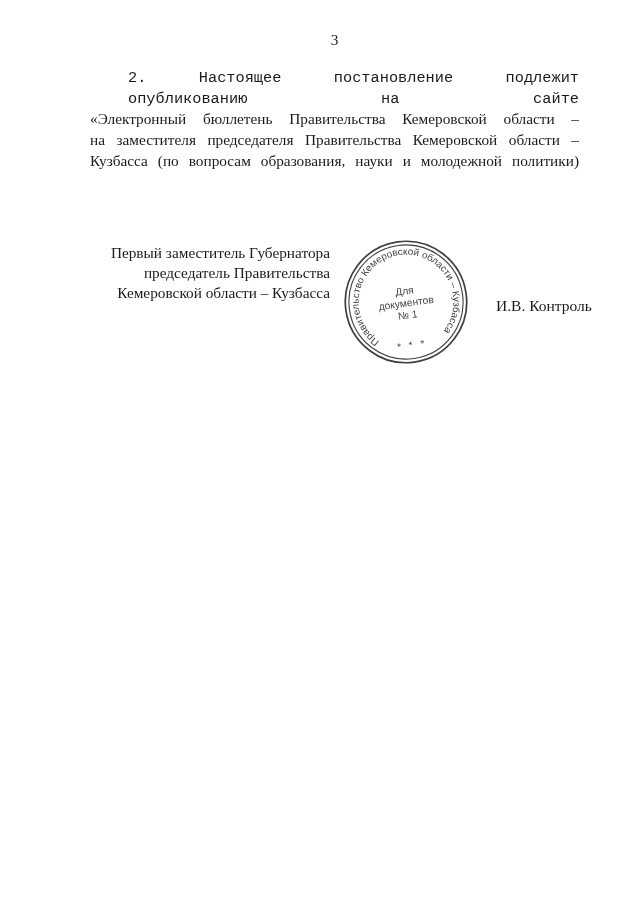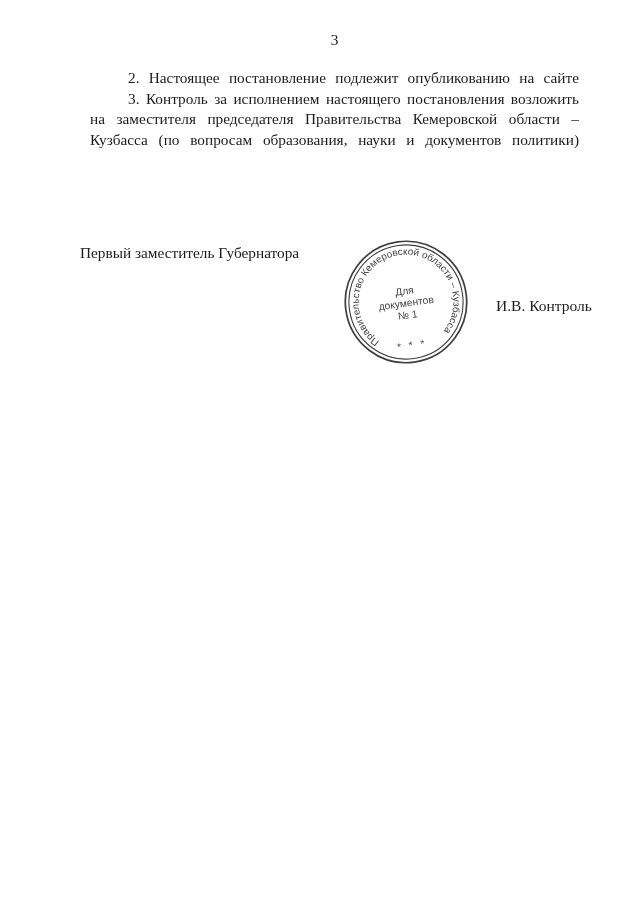--- a/index.html
+++ b/index.html
@@ -38,27 +38,28 @@
     display: block;
     white-space: nowrap;
   }
   .body-line.just {
     white-space: normal;
     text-align: justify;
     text-align-last: justify;
   }
   .body-line.indent {
     padding-left: 38px;
+    font-family: Liberation Mono, monospace;
   }
   .sign-title {
     position: absolute;
     left: 80px;
     top: 243px;
     width: 250px;
-    text-align: left;
+    text-align: right;
     font-size: 15.3px;
     line-height: 20px;
   }
   .sign-name {
     position: absolute;
     left: 496px;
     top: 297px;
     font-size: 15.5px;
     white-space: nowrap;
   }
@@ -76,27 +77,29 @@
 </style>
 </head>
 <body>
 
 <div class="page">
 
   <div class="page-number">3</div>
 
   <div class="body-text">
     <span class="body-line just indent">2. Настоящее постановление подлежит опубликованию на сайте</span>
-    <span class="body-line just indent">3. Контроль за исполнением настоящего постановления возложить</span>
+    <span class="body-line just">«Электронный бюллетень Правительства Кемеровской области –</span>
     <span class="body-line just">на заместителя председателя Правительства Кемеровской области –</span>
-    <span class="body-line just">Кузбасса (по вопросам образования, науки и документов политики)</span>
+    <span class="body-line just">Кузбасса (по вопросам образования, науки и молодежной политики)</span>
   </div>
 
   <div class="sign-title">
     <span class="body-line" style="white-space:normal">Первый заместитель Губернатора</span>
+    <span class="body-line" style="white-space:normal">председатель Правительства</span>
+    <span class="body-line" style="white-space:normal">Кемеровской области – Кузбасса</span>
   </div>
 
   <div class="stamp">
     <svg width="126" height="126" viewBox="0 0 125 125">
       <g transform="rotate(-8 62.5 62.5)">
         <circle cx="62.5" cy="62.5" r="60.2" fill="none" stroke="#3f3f3f" stroke-width="1.7"></circle>
         <circle cx="62.5" cy="62.5" r="56.6" fill="none" stroke="#3f3f3f" stroke-width="1.1"></circle>
         <defs>
           <path id="ringPath" d="M 31.05,97.43 A 47,47 0 1 1 93.95,97.43" fill="none"></path>
         </defs>

